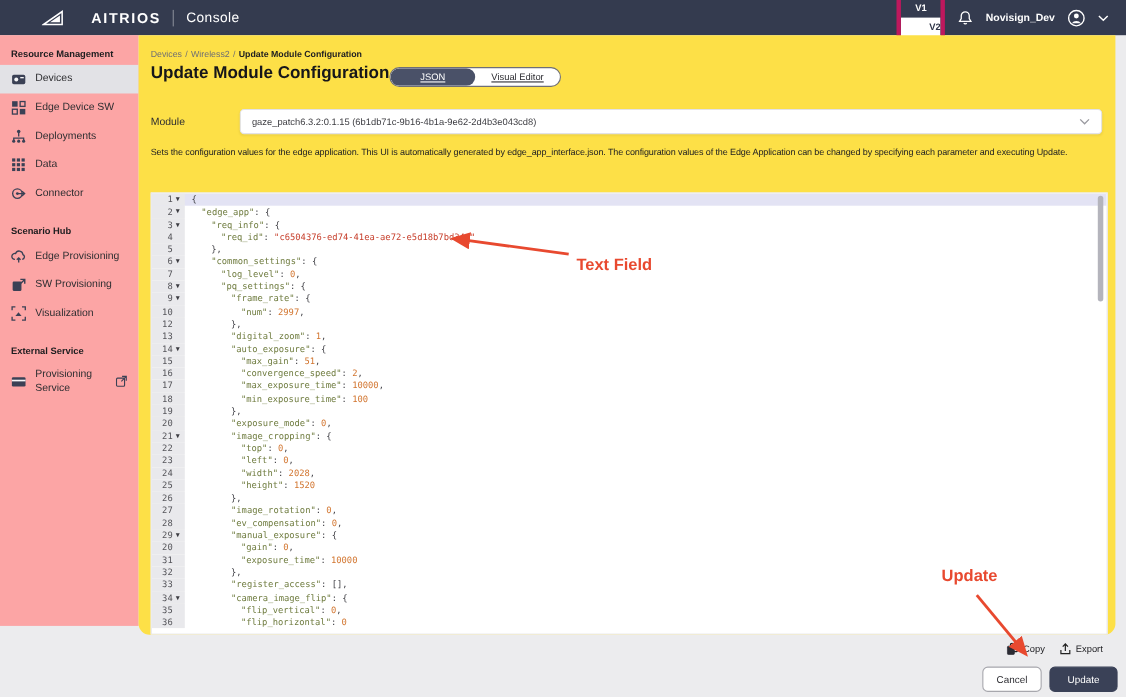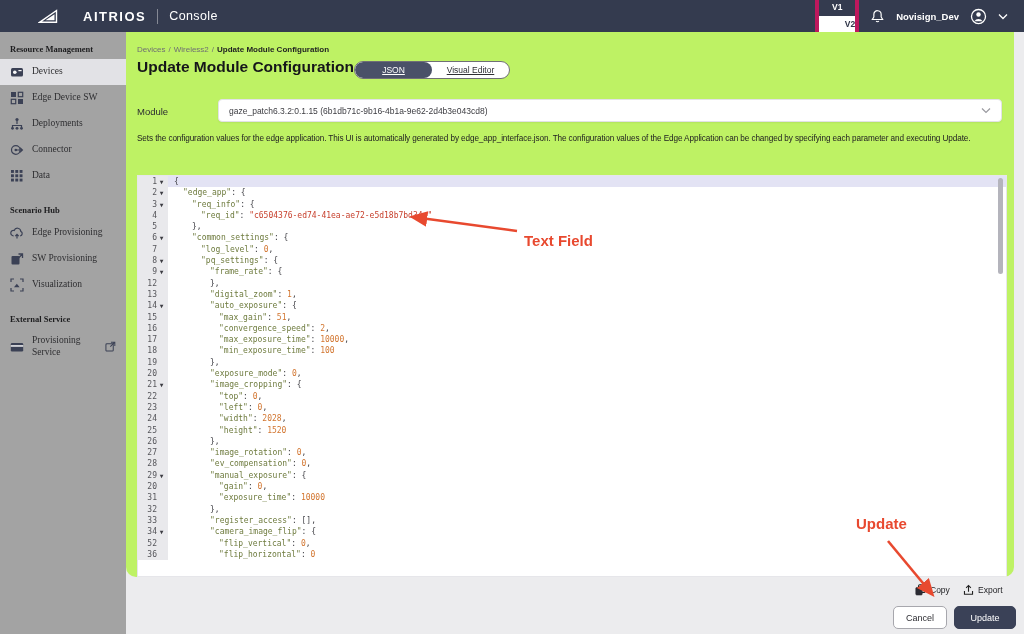--- a/index.html
+++ b/index.html
@@ -18,31 +18,31 @@
   .hdr-divider { width:1px; height:15px; background:rgba(255,255,255,.4); margin:0 11px; }
   .app-name { font-size:12.5px; letter-spacing:.4px; }
   .header-right { margin-left:auto; display:flex; align-items:center; gap:11px; padding-right:16px; }
   .vtoggle { display:flex; border:4px solid #be185d; border-radius:4px; overflow:hidden;flex-direction:column; }
   .vtoggle .seg { width:36px; height:17px; line-height:16px; text-align:center; font-size:8.5px; font-weight:bold; cursor:pointer; }
   .vtoggle .seg.on { background:#fff; color:#2e3447;text-align:right; }
   .vtoggle .seg.off { color:#fff; }
   .user-name { font-size:9.5px; font-weight:bold; }
   .icon-btn { display:flex; align-items:center; }
   
-  .sidebar { position:absolute; top:32px; left:0; width:126px; height:602px; background:#a3a3a3;font-family:Liberation Serif, serif; }
+  .sidebar { position:absolute; top:32px; left:0; width:126px; height:537px; background:#fca5a5; }
   .side-section { margin-top:12px; }
   .side-section + .side-section { margin-top:16px; }
   .side-title { font-size:8.5px; font-weight:bold; color:#1d1d1f; padding:0 10px 5px; }
   .side-item { display:flex; align-items:center; gap:8px; padding:6px 10px; font-size:9.5px; color:#2e2e31; cursor:pointer; min-height:26px; }
   .side-item.selected { background:#e2e2e6; }
   .side-item .sicon { width:14px; height:14px; flex:none; display:flex; align-items:center; }
   .side-item .slabel { line-height:1.25; }
   .side-item .ext { margin-left:auto; }
   
-  .main { position:absolute; left:126px; top:32px; width:888px; height:545px; background:#bef264; border-radius:0 0 10px 10px; overflow:hidden; }
+  .main { position:absolute; left:126px; top:32px; width:888px; height:545px; background:#fde047; border-radius:0 0 10px 10px; overflow:hidden; }
   .breadcrumb { position:absolute; left:11px; top:13px; font-size:8px; color:#6e6e73; }
   .breadcrumb .bc-item { cursor:pointer; }
   .breadcrumb .bc-item.last { font-weight:bold; color:#1e1e22; cursor:default; }
   .breadcrumb .bc-sep { margin:0 3px; }
   .title-row { position:absolute; left:11px; top:26px; display:flex; align-items:center; gap:7px; }
   .page-title { font-size:15.5px; font-weight:bold; color:#16161a; }
   .segctrl { position:absolute; left:228px; top:29px; width:156px; height:18px; border:1px solid #6f6f76; border-radius:10px; display:flex; overflow:hidden; background:#fff; }
   .segctrl .seg { flex:1; font-size:8.5px; display:flex; align-items:center; justify-content:center; cursor:pointer; color:#2e2e33;text-decoration:underline; }
   .segctrl .seg.active { background:#4a5168; color:#fff; border-radius:9px; }
   .module-label { position:absolute; left:11px; top:74px; font-size:9.5px; color:#2c2c30; }
@@ -148,42 +148,42 @@
             <circle cx="2.5" cy="11.3" r="1.4" fill="#3b4155"></circle>
             <circle cx="7" cy="11.3" r="1.4" fill="#3b4155"></circle>
             <circle cx="11.5" cy="11.3" r="1.4" fill="#3b4155"></circle>
           </svg>
         </span>
         <span class="slabel">Deployments</span>
       </div>
       <div class="side-item">
         <span class="sicon">
           <svg width="14" height="14" viewBox="0 0 14 14">
-            <circle cx="5.8" cy="7" r="4.3" fill="none" stroke="#3b4155" stroke-width="1.2"></circle>
-            <circle cx="5.8" cy="7" r="1.3" fill="#3b4155"></circle>
-            <path d="M5.8 7 H12 M10 4.8 L12.4 7 L10 9.2" fill="none" stroke="#3b4155" stroke-width="1.2"></path>
-          </svg>
-        </span>
-        <span class="slabel">Connector</span>
-      </div>
-      <div class="side-item">
-        <span class="sicon">
-          <svg width="14" height="14" viewBox="0 0 14 14">
             <rect x="1" y="1" width="2.9" height="2.9" fill="#3b4155"></rect>
             <rect x="5.3" y="1" width="2.9" height="2.9" fill="#3b4155"></rect>
             <rect x="9.6" y="1" width="2.9" height="2.9" fill="#3b4155"></rect>
             <rect x="1" y="5.3" width="2.9" height="2.9" fill="#3b4155"></rect>
             <rect x="5.3" y="5.3" width="2.9" height="2.9" fill="#3b4155"></rect>
             <rect x="9.6" y="5.3" width="2.9" height="2.9" fill="#3b4155"></rect>
             <rect x="1" y="9.6" width="2.9" height="2.9" fill="#3b4155"></rect>
             <rect x="5.3" y="9.6" width="2.9" height="2.9" fill="#3b4155"></rect>
             <rect x="9.6" y="9.6" width="2.9" height="2.9" fill="#3b4155"></rect>
           </svg>
         </span>
         <span class="slabel">Data</span>
+      </div>
+      <div class="side-item">
+        <span class="sicon">
+          <svg width="14" height="14" viewBox="0 0 14 14">
+            <circle cx="5.8" cy="7" r="4.3" fill="none" stroke="#3b4155" stroke-width="1.2"></circle>
+            <circle cx="5.8" cy="7" r="1.3" fill="#3b4155"></circle>
+            <path d="M5.8 7 H12 M10 4.8 L12.4 7 L10 9.2" fill="none" stroke="#3b4155" stroke-width="1.2"></path>
+          </svg>
+        </span>
+        <span class="slabel">Connector</span>
       </div>
     </div>
     <div class="side-section">
       <div class="side-title">Scenario Hub</div>
       <div class="side-item">
         <span class="sicon">
           <svg width="14" height="14" viewBox="0 0 14 14">
             <path d="M3.6 9.8 a2.7 2.7 0 1 1 .6 -5.3 a3.4 3.4 0 0 1 6.6 .9 a2.3 2.3 0 0 1 -.6 4.4" fill="none" stroke="#3b4155" stroke-width="1.2"></path>
             <path d="M7 12.6 V8.6 M5.3 10.2 L7 8.4 L8.7 10.2" fill="none" stroke="#3b4155" stroke-width="1.2"></path>
           </svg>
@@ -320,20 +320,27 @@
       </div>
       <div class="ed-line">
         <span class="gutter">
           <span class="lnum">9</span>
           <span class="fold">▼</span>
         </span>
         <span class="ed-content" style="padding-left: 42px;"><span class="tok-k">"frame_rate"</span><span class="tok-p">: {</span></span>
       </div>
       <div class="ed-line">
         <span class="gutter">
+          <span class="lnum">10</span>
+          <span class="fold"></span>
+        </span>
+        <span class="ed-content" style="padding-left: 51px;"><span class="tok-k">"num"</span><span class="tok-p">: </span><span class="tok-n">2997</span><span class="tok-p">,</span></span>
+      </div>
+      <div class="ed-line">
+        <span class="gutter">
           <span class="lnum">12</span>
           <span class="fold"></span>
         </span>
         <span class="ed-content" style="padding-left: 42px;"><span class="tok-p">},</span></span>
       </div>
       <div class="ed-line">
         <span class="gutter">
           <span class="lnum">13</span>
           <span class="fold"></span>
         </span>
@@ -481,21 +488,21 @@
       </div>
       <div class="ed-line">
         <span class="gutter">
           <span class="lnum">34</span>
           <span class="fold">▼</span>
         </span>
         <span class="ed-content" style="padding-left: 42px;"><span class="tok-k">"camera_image_flip"</span><span class="tok-p">: {</span></span>
       </div>
       <div class="ed-line">
         <span class="gutter">
-          <span class="lnum">52</span>
+          <span class="lnum">35</span>
           <span class="fold"></span>
         </span>
         <span class="ed-content" style="padding-left: 51px;"><span class="tok-k">"flip_vertical"</span><span class="tok-p">: </span><span class="tok-n">0</span><span class="tok-p">,</span></span>
       </div>
       <div class="ed-line">
         <span class="gutter">
           <span class="lnum">36</span>
           <span class="fold"></span>
         </span>
         <span class="ed-content" style="padding-left: 51px;"><span class="tok-k">"flip_horizontal"</span><span class="tok-p">: </span><span class="tok-n">0</span></span>

